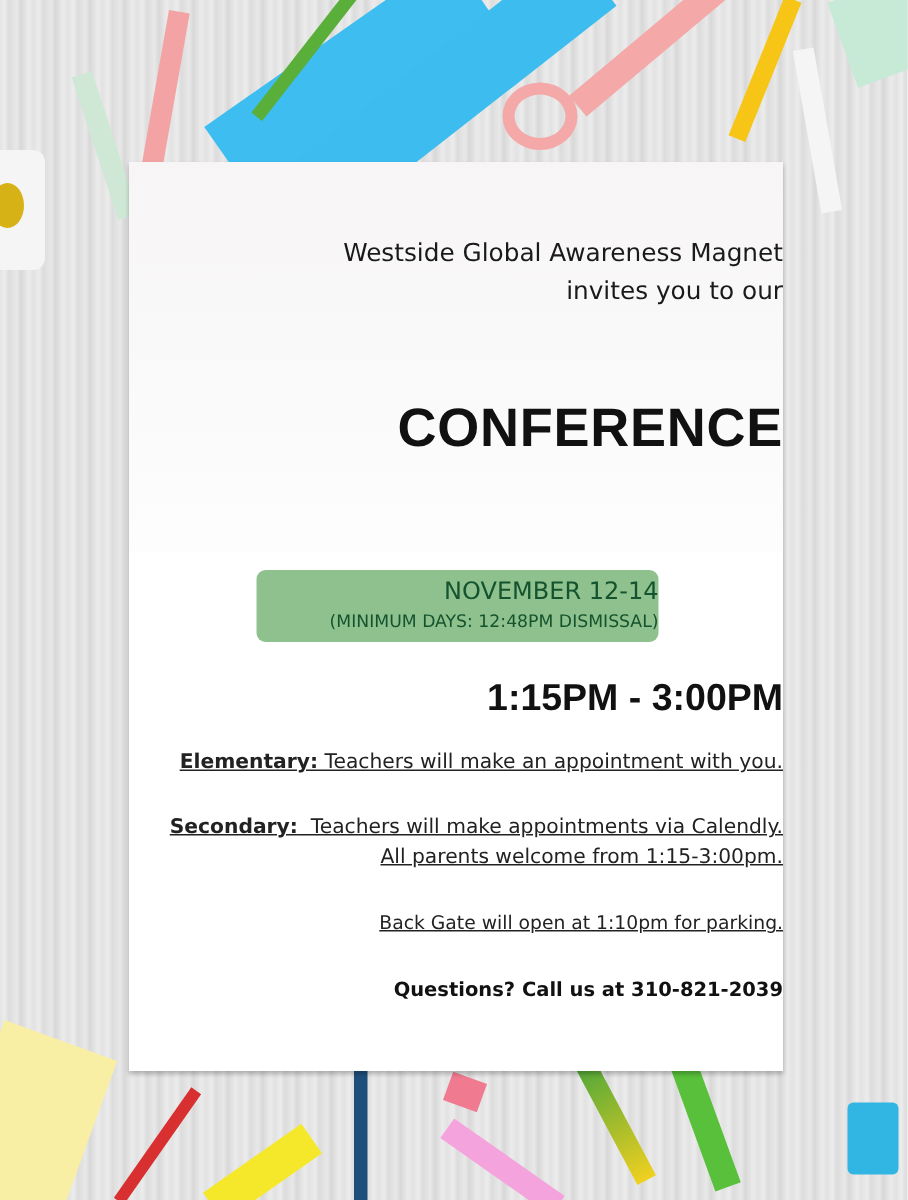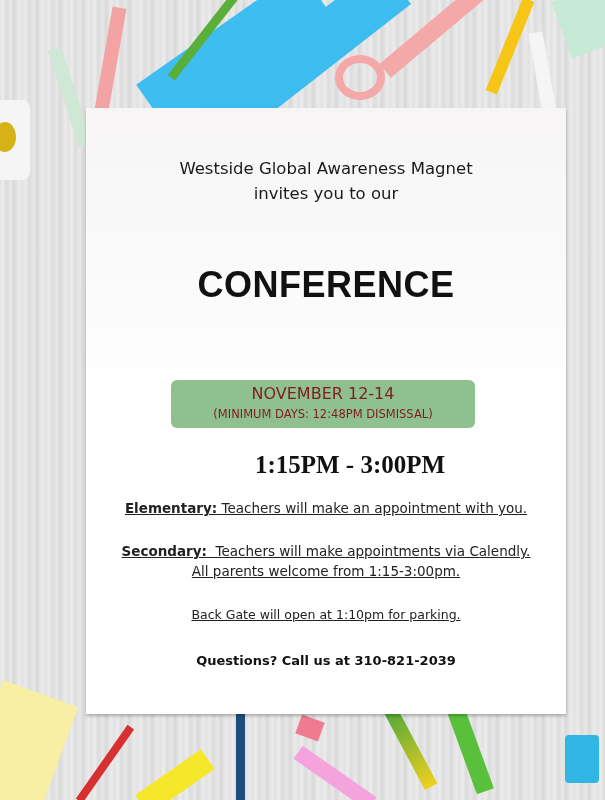--- a/index.html
+++ b/index.html
@@ -3,35 +3,35 @@
 <meta charset="utf-8">
 <style>
   html, body { margin:0; padding:0; }
   body {
     width:605px; height:800px; position:relative; overflow:hidden;
     background: repeating-linear-gradient(90deg, #e4e4e4 0px, #ececec 3px, #dcdcdc 6px, #e8e8e8 11px, #d8d8d8 14px, #ebebeb 19px, #e1e1e1 23px);
     font-family: "DejaVu Sans", "Liberation Sans", sans-serif;
   }
   .deco { position:absolute; }
   .card {
-    position:absolute; left:86px; top:108px; width:480px; height:606px;
+    position:absolute; left:86px; top:108px; width:436px; height:606px;
     background:#ffffff;
     box-shadow: 0 2px 3px rgba(0,0,0,0.25);
-    text-align:center; color:#1a1a1a;
+    text-align:right; color:#1a1a1a;
   }
   .card .top-fade { position:absolute; left:0; top:0; width:100%; height:260px; background:linear-gradient(#f7f5f5,#fdfdfd); }
   .school { position:absolute; left:0; width:100%; top:48px; font-size:16.5px; line-height:25px; }
   .title { position:absolute; left:0; width:100%; top:148px; font-family:"Liberation Sans", sans-serif; font-weight:bold; font-size:36px; line-height:58px; letter-spacing:0.5px; color:#111; }
   .date-box {
     position:absolute; left:85px; top:272px; width:268px; height:48px;
-    background:#8fc18f; border-radius:6px; color:#7f1d1d;padding-left:36px;
+    background:#8fc18f; border-radius:6px; color:#14532d;
   }
   .date-main { position:absolute; left:0; width:100%; top:3px; font-size:16px; line-height:22px; }
   .date-sub { position:absolute; left:0; width:100%; top:24px; font-size:11.5px; line-height:20px; }
-  .time { position:absolute; left:0; width:100%; top:340px; font-family:Liberation Serif, serif; font-weight:bold; font-size:25px; line-height:34px; color:#111;padding-left:24px; }
+  .time { position:absolute; left:0; width:100%; top:340px; font-family:Liberation Sans, sans-serif; font-weight:bold; font-size:25px; line-height:34px; color:#111; }
   .para { position:absolute; left:0; width:100%; font-size:13.5px; line-height:20px; color:#222;text-decoration:underline; }
   .para b { font-weight:bold; }
   .p1 { top:390px; }
   .p2 { top:433px; }
   .p3 { top:497px; font-size:12.5px; }
   .contact { position:absolute; left:0; width:100%; top:543px; font-weight:bold; font-size:13px; line-height:20px; color:#111; }
 </style>
 </head>
 <body>
 

